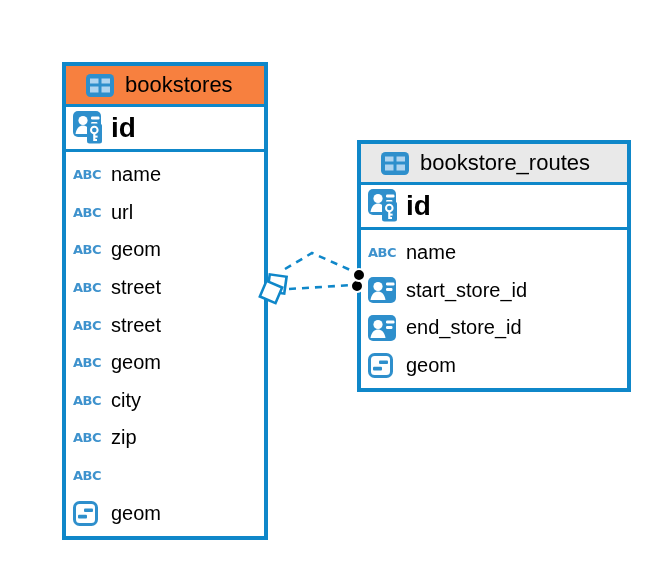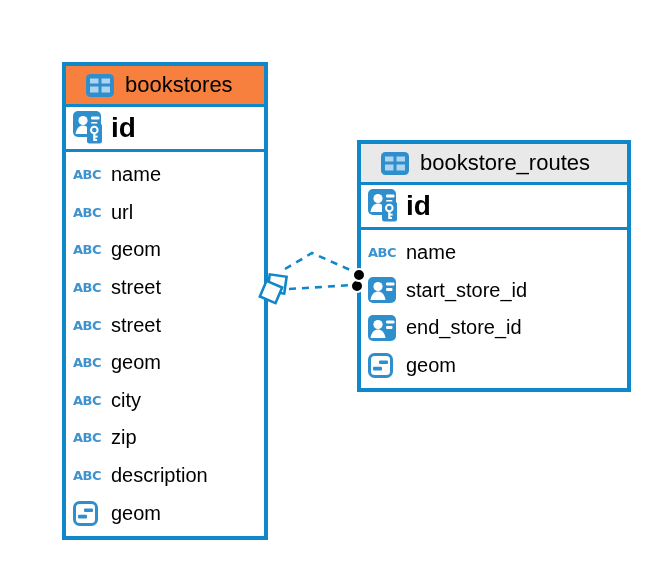--- a/index.html
+++ b/index.html
@@ -116,21 +116,20 @@
       <div class="field-row">
         <span class="abc">ABC</span>
         <span class="label">city</span>
       </div>
       <div class="field-row">
         <span class="abc">ABC</span>
         <span class="label">zip</span>
       </div>
       <div class="field-row">
         <span class="abc">ABC</span>
-        <span class="label">description</span>
       </div>
       <div class="field-row">
         <span class="icon-slot">
           <svg width="25" height="25" viewBox="0 0 25 25">
             <rect x="1.5" y="1.5" width="22" height="22" rx="5" fill="#fff" stroke="#2E8FCC" stroke-width="3"></rect>
             <rect x="11" y="7.5" width="9" height="3.6" rx="1" fill="#2E8FCC"></rect>
             <rect x="5" y="13.8" width="9" height="3.6" rx="1" fill="#2E8FCC"></rect>
           </svg>
         </span>
         <span class="label">geom</span>

